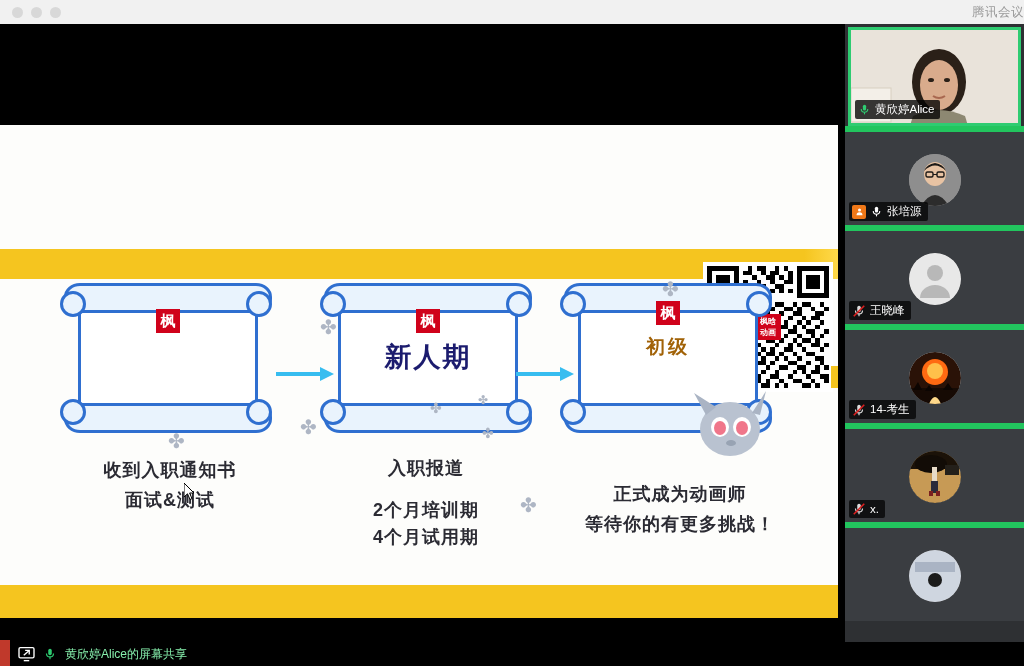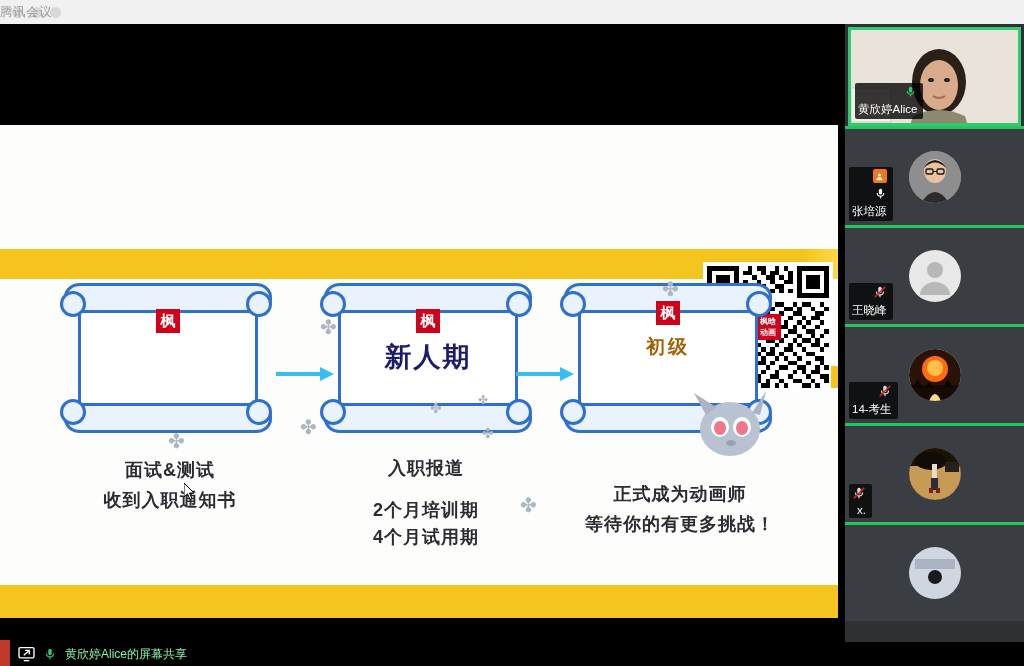--- a/index.html
+++ b/index.html
@@ -6,21 +6,21 @@
   html,body { width:1024px; height:666px; overflow:hidden; background:#000;
               font-family:"Liberation Sans","DejaVu Sans",sans-serif; }
 
   .app { position:relative; width:1024px; height:666px; background:#000; }
 
   
   .titlebar { position:absolute; left:0; top:0; width:1024px; height:24px;
               background:#f1f1f1; display:flex; align-items:center; }
   .traffic { display:flex; gap:8px; margin-left:12px; }
   .dot { width:11px; height:11px; border-radius:50%; background:#d8d8d8; }
-  .titlebar-title { position:absolute; left:0; right:0; text-align:left;
+  .titlebar-title { position:absolute; left:0; right:0; text-align:right;
                     font-size:12.5px; color:#9a9a9a; letter-spacing:.5px; }
 
   
   .stage { position:absolute; left:0; top:24px; width:845px; height:618px;
            background:#000; overflow:hidden; }
   .slide { position:absolute; left:0; top:101px; width:838px; height:493px;
            background:#fdfdfb; overflow:hidden; }
 
   .slide-title { position:absolute; left:62px; top:55px; font-size:38px;
                  font-weight:bold; color:#f2a81e; letter-spacing:3px;
@@ -79,30 +79,30 @@
   .leaf { position:absolute; color:#aeb6c4; font-size:20px; }
 
   .mascot { position:absolute; right:-4px; bottom:-24px; width:84px; height:78px; }
 
   .cursor { position:absolute; left:184px; top:459px; width:12px; height:18px; z-index:40; }
 
   
   .rail { position:absolute; left:845px; top:24px; width:179px; height:618px;
           background:#2e3033; overflow:hidden; }
   .tile { position:relative; width:179px; height:99px; background:#3a3d41;
-          border-top:3px solid #22c55e; }
+          border-top:6px solid #22c55e; }
   .tile.active { border:3px solid #2ecc71; height:99px; }
   .tile-inner { position:absolute; inset:0; overflow:hidden; }
   .tile-video { position:absolute; inset:0; }
   .avatar { position:absolute; left:50%; top:22px; transform:translateX(-50%);
             width:52px; height:52px; border-radius:50%; background:#9a9a9a; overflow:hidden; }
   .avatar svg, .avatar div { display:block; }
-  .nameplate { position:absolute; left:4px; bottom:4px; display:flex; align-items:flex-end;
+  .nameplate { position:absolute; left:4px; bottom:4px; display:flex; align-items:center;
                gap:4px; background:rgba(0,0,0,.72); padding:2px 6px 2px 3px; border-radius:2px;
-               max-width:168px;flex-direction:column; }
+               max-width:168px; }
   .nameplate.active-np { background:rgba(0,0,0,.78); }
   .host-badge { width:14px; height:14px; background:#f07818; border-radius:2px;
                 display:flex; align-items:center; justify-content:center; }
   .nm { color:#fff; font-size:11.5px; white-space:nowrap; overflow:hidden; }
 
   
   .bottombar { position:absolute; left:0; top:642px; width:1024px; height:24px;
                background:#000; display:flex; align-items:center; gap:8px; padding-left:12px; }
   .bb-text { color:#86efac; font-size:12px; }
 </style>
@@ -391,22 +391,22 @@
             <ellipse cx="34" cy="47" rx="6" ry="7" fill="#f0768a"></ellipse>
             <ellipse cx="56" cy="47" rx="6" ry="7" fill="#f0768a"></ellipse>
             <ellipse cx="45" cy="62" rx="5" ry="3" fill="#98a3b3"></ellipse>
           </svg>
           <div class="leaf" style="left:92px; top:-8px;">✤</div>
         </div>
 
       </div>
 
       <div class="caption-col" style="left:70px; top:330px; width:200px;">
+        <div class="cap">收到入职通知书</div>
         <div class="cap">面试&amp;测试</div>
-        <div class="cap">收到入职通知书</div>
       </div>
 
       <div class="caption-col" style="left:326px; top:328px; width:200px;">
         <div class="cap">入职报道</div>
         <div class="cap" style="margin-top:12px;">2个月培训期</div>
         <div class="cap" style="line-height:24px;">4个月试用期</div>
       </div>
 
       <div class="caption-col" style="left:565px; top:354px; width:230px;">
         <div class="cap">正式成为动画师</div>

